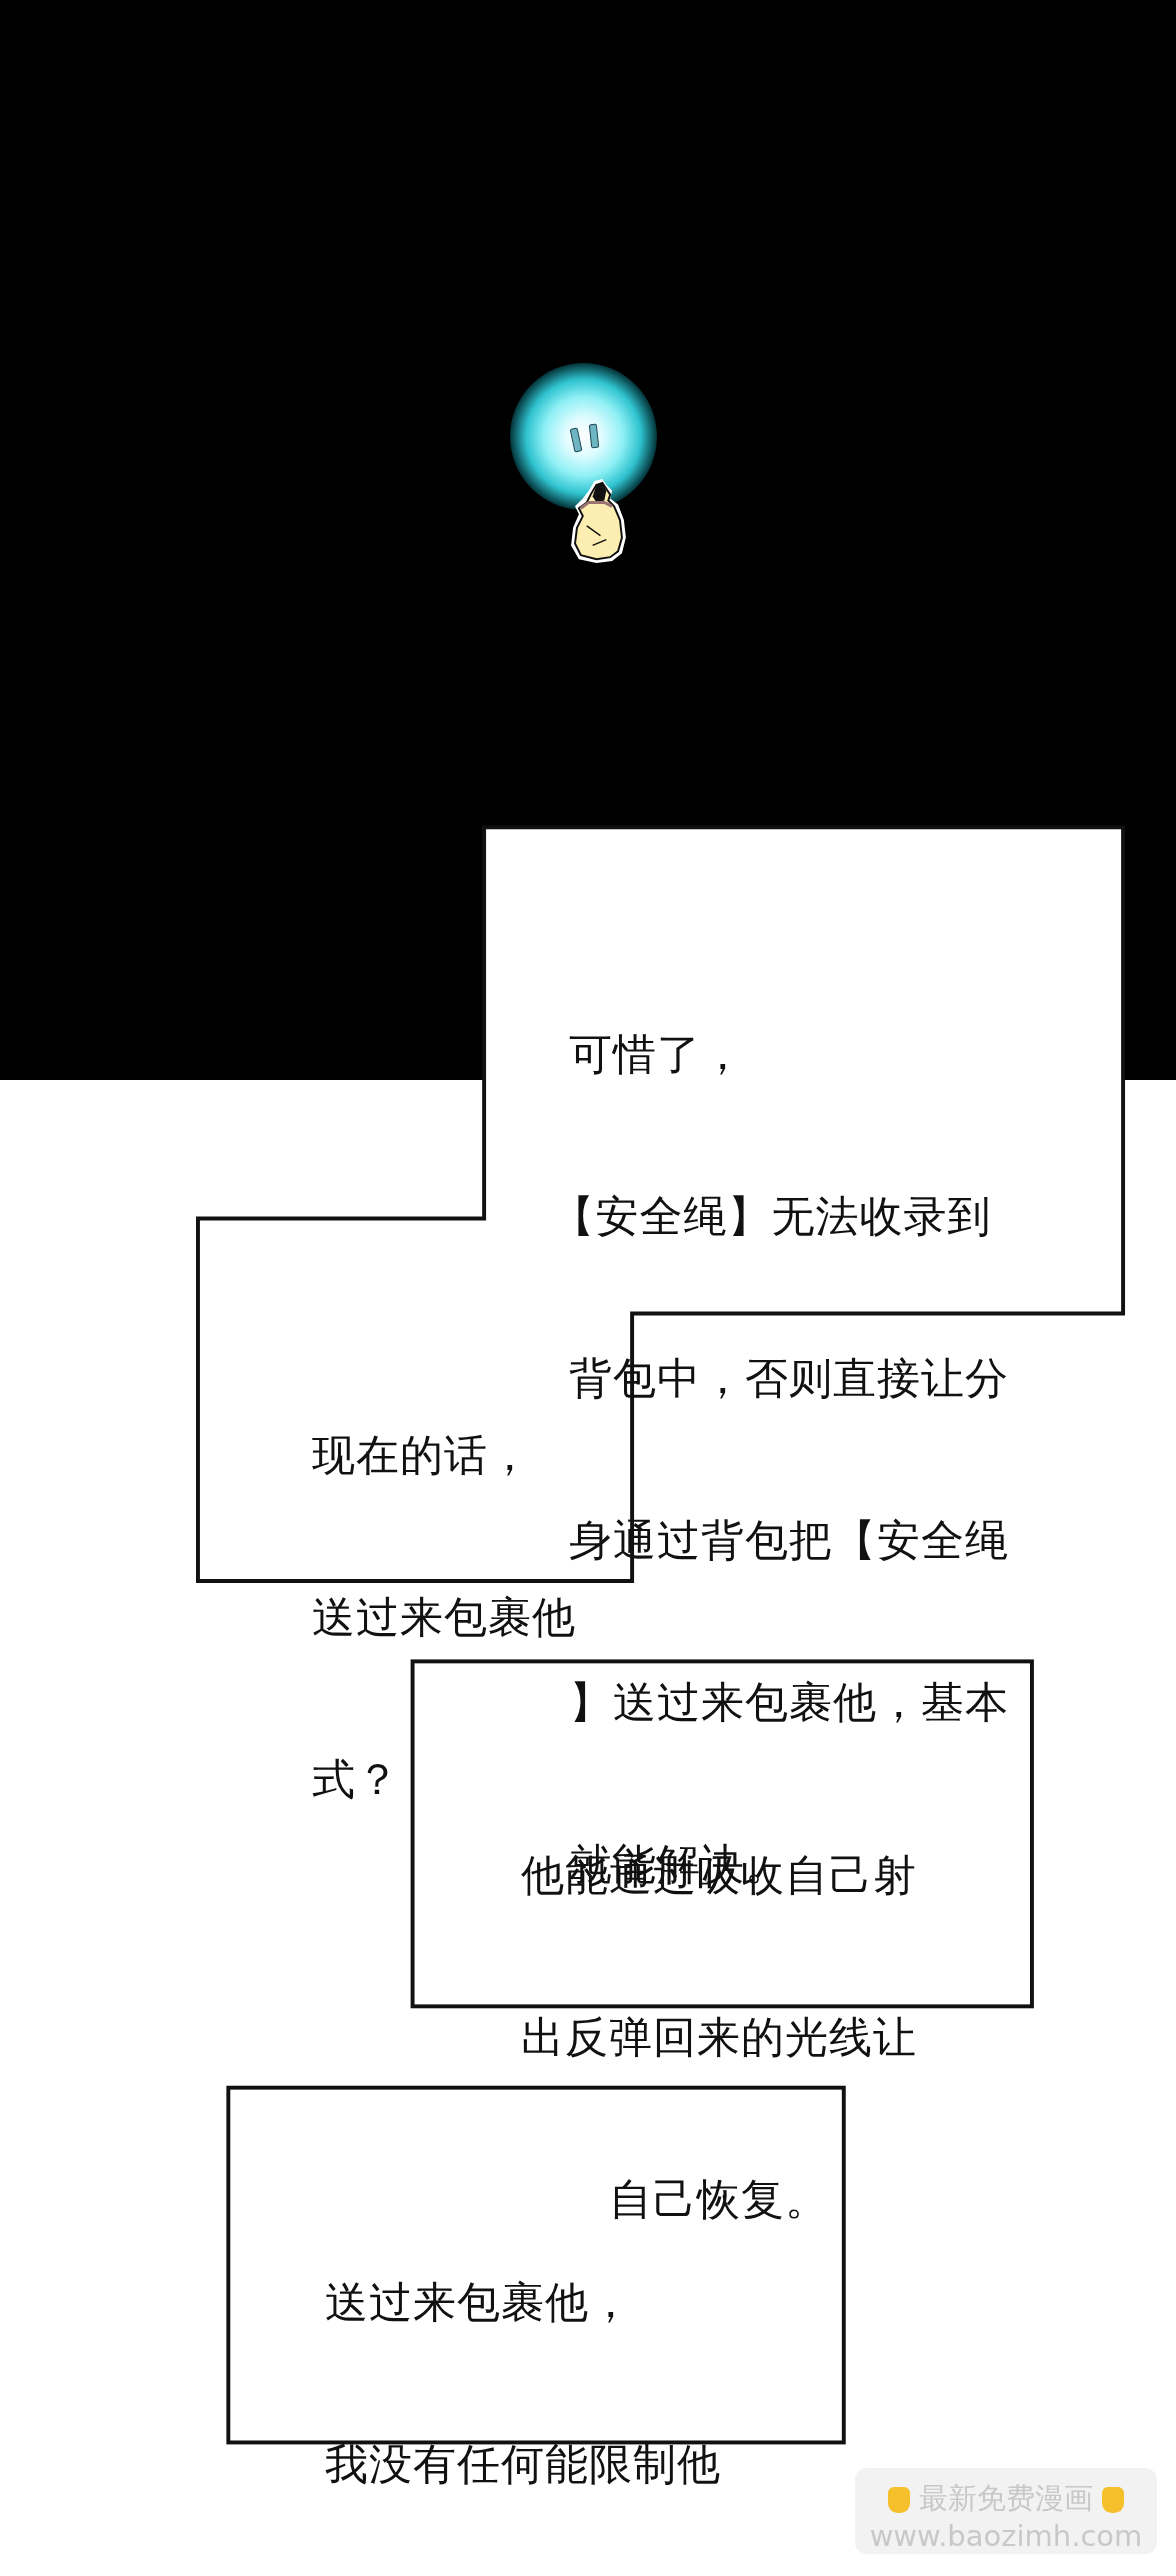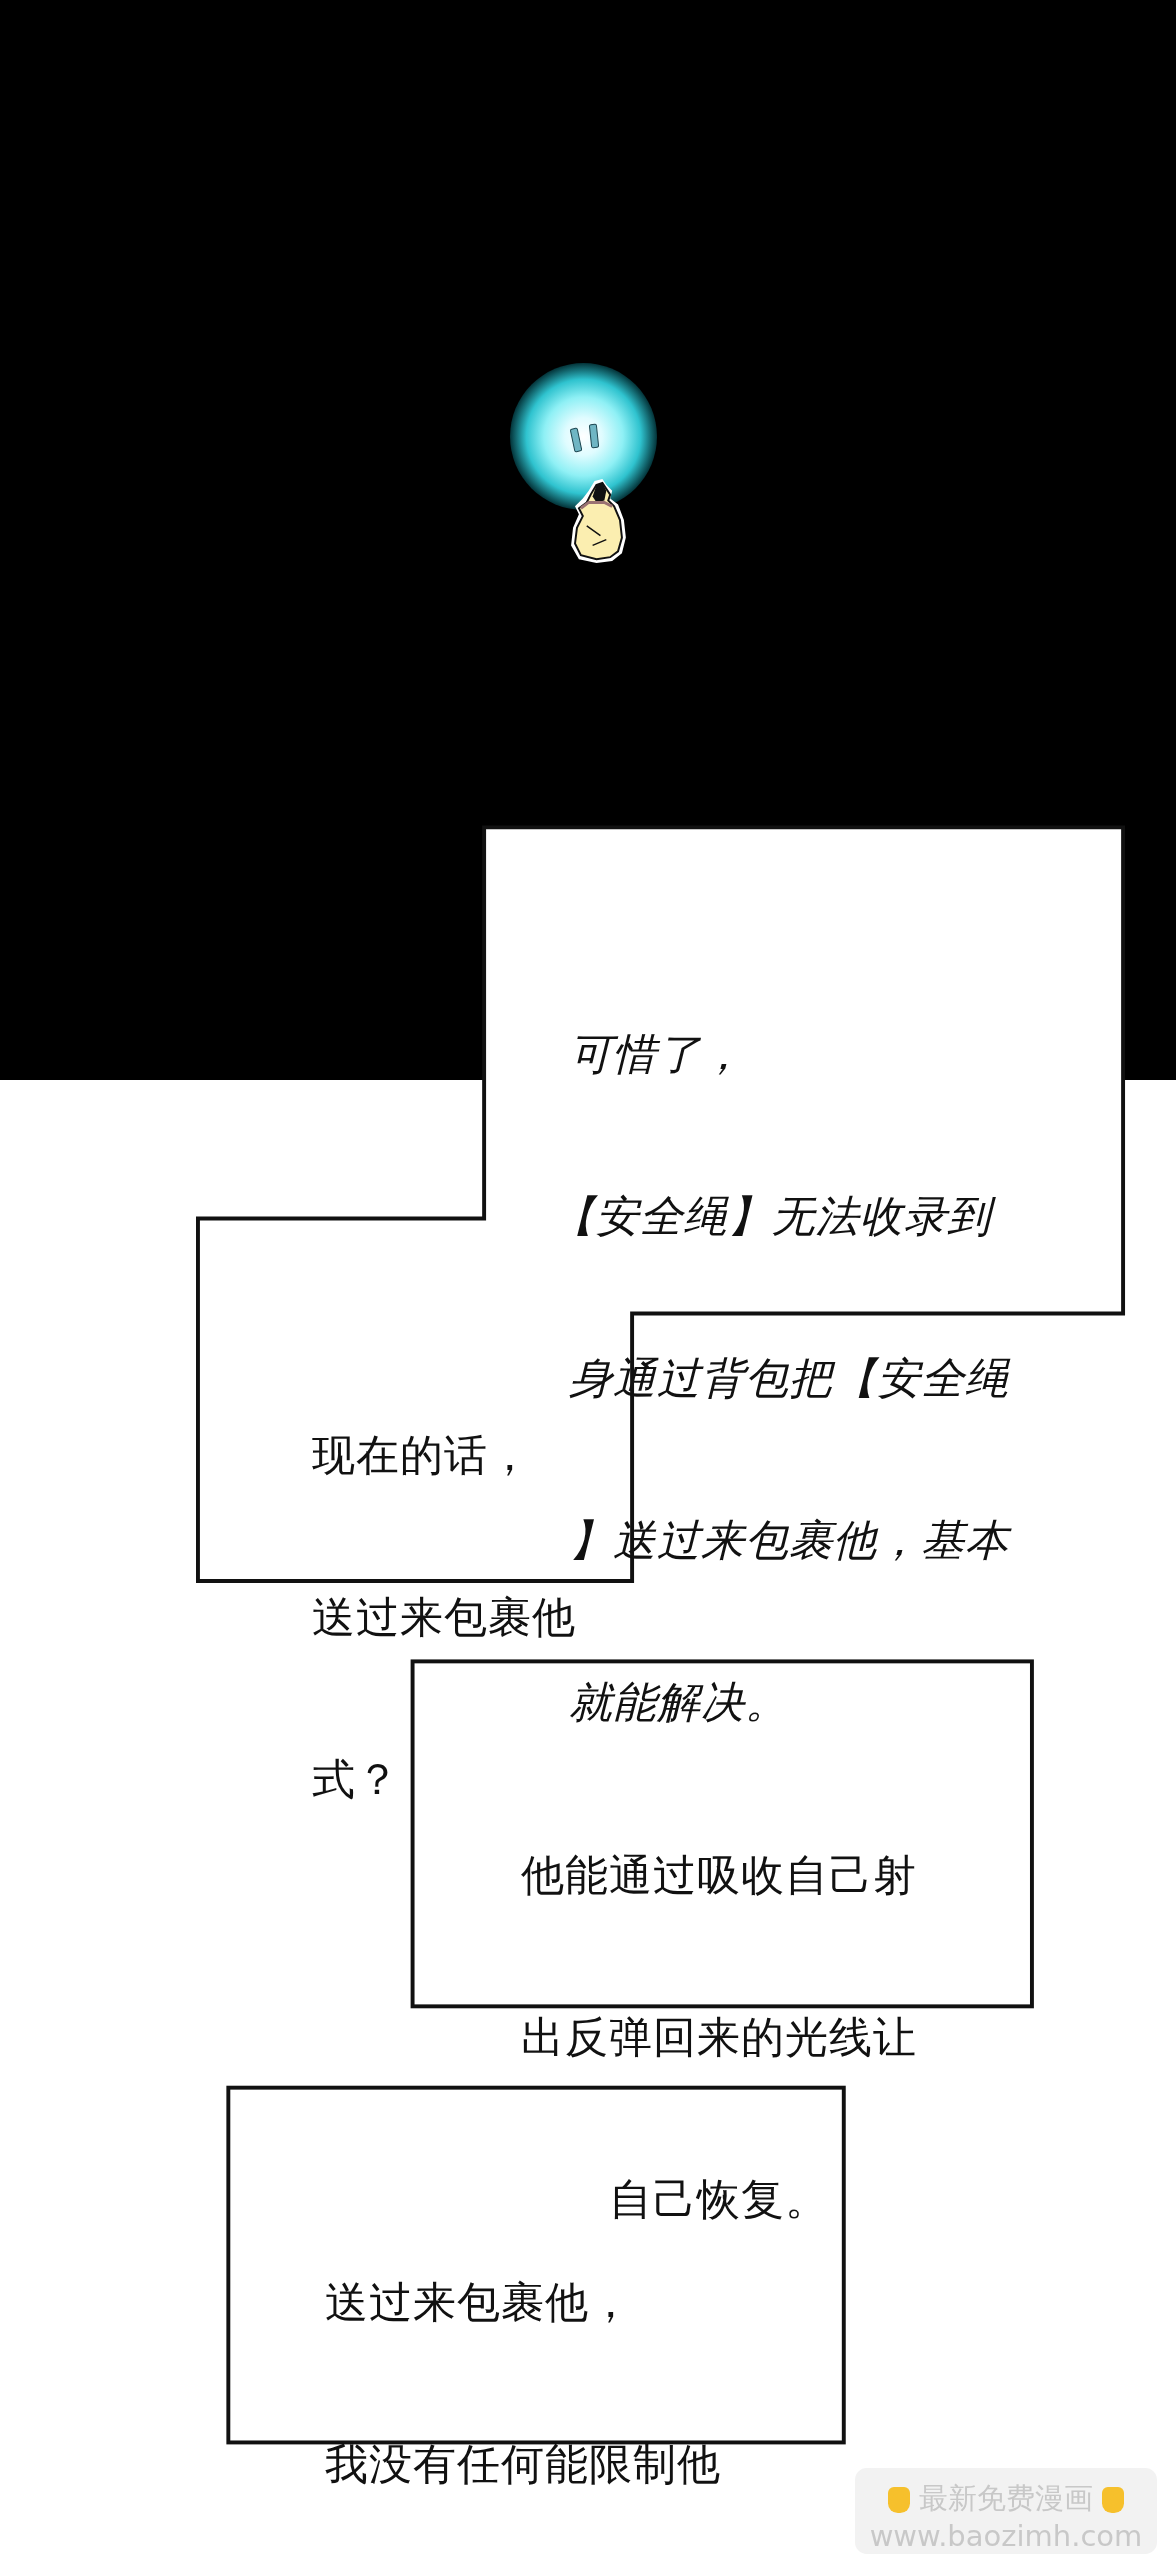--- a/index.html
+++ b/index.html
@@ -37,23 +37,24 @@
 
 <svg class="outline" width="1176" height="2576" viewBox="0 0 1200 2628">
 
   <path d="M494 844 L1146 844 L1146 1340 L645 1340 L645 1613 L202 1613 L202 1243 L494 1243 Z" fill="#ffffff" stroke="#111" stroke-width="4"></path>
 
   <rect x="421" y="1695" width="632" height="352" fill="#ffffff" stroke="#111" stroke-width="4"></rect>
 
   <rect x="233" y="2130" width="628" height="362" fill="#ffffff" stroke="#111" stroke-width="4"></rect>
 </svg>
 
-<div class="text" style="left:569px;top:919px;font-style:italic;">
+<div class="text" style="left:569px;top:919px;">
   <div>可惜了，</div>
   <div style="margin-left:-17.6px;">【安全绳】无法收录到</div>
+  <div>背包中，否则直接让分</div>
   <div>身通过背包把【安全绳</div>
   <div>】送过来包裹他，基本</div>
   <div>就能解决。</div>
 </div>
 
 <div class="text" style="left:312px;top:1320px;">
   <div>现在的话，</div>
   <div>送过来包裹他</div>
   <div>式？</div>
 </div>

